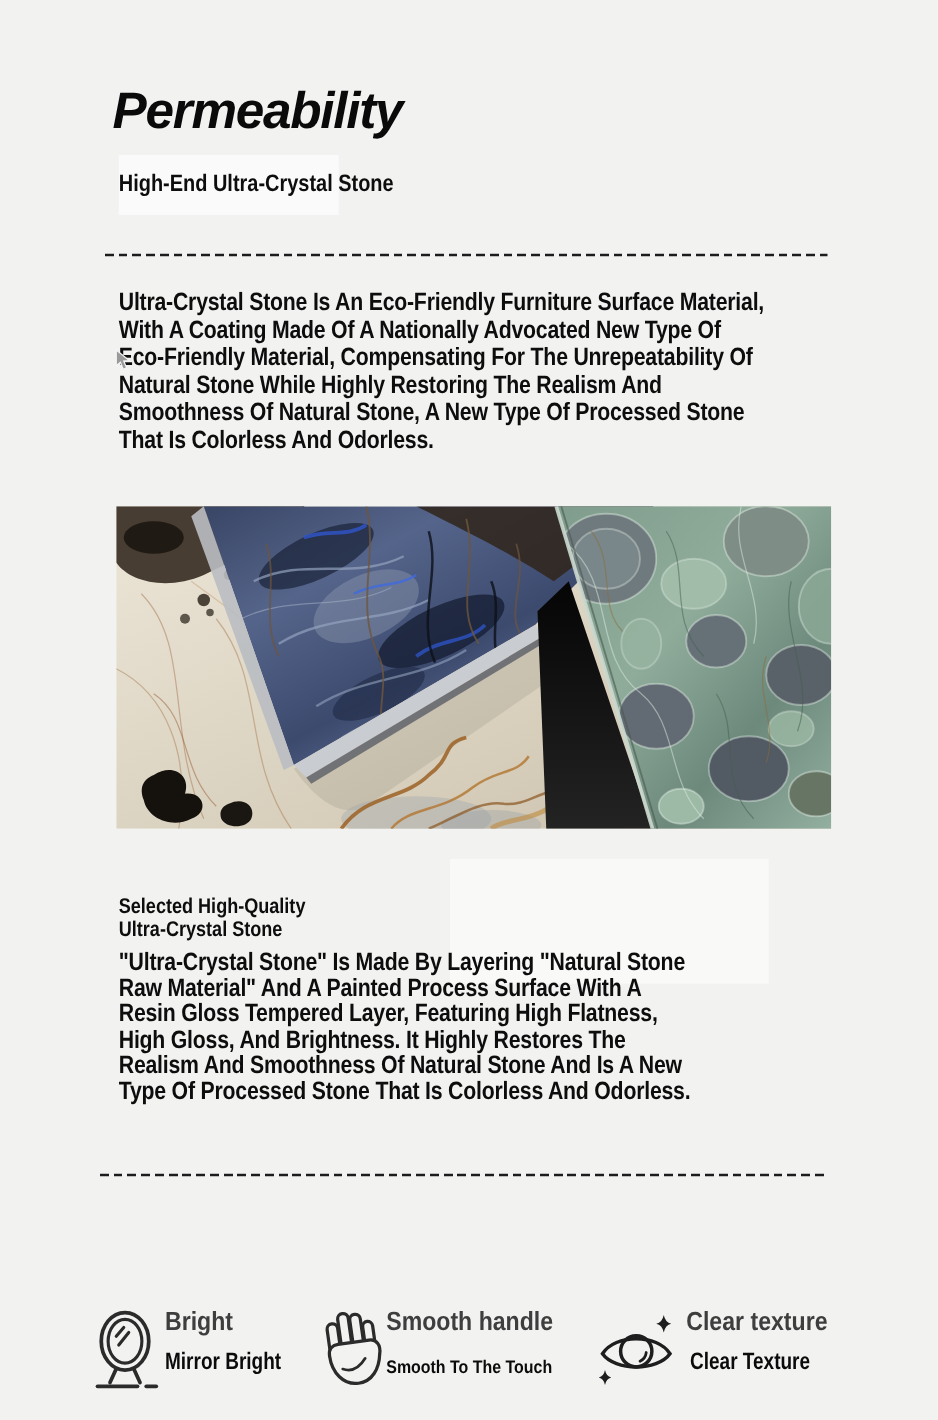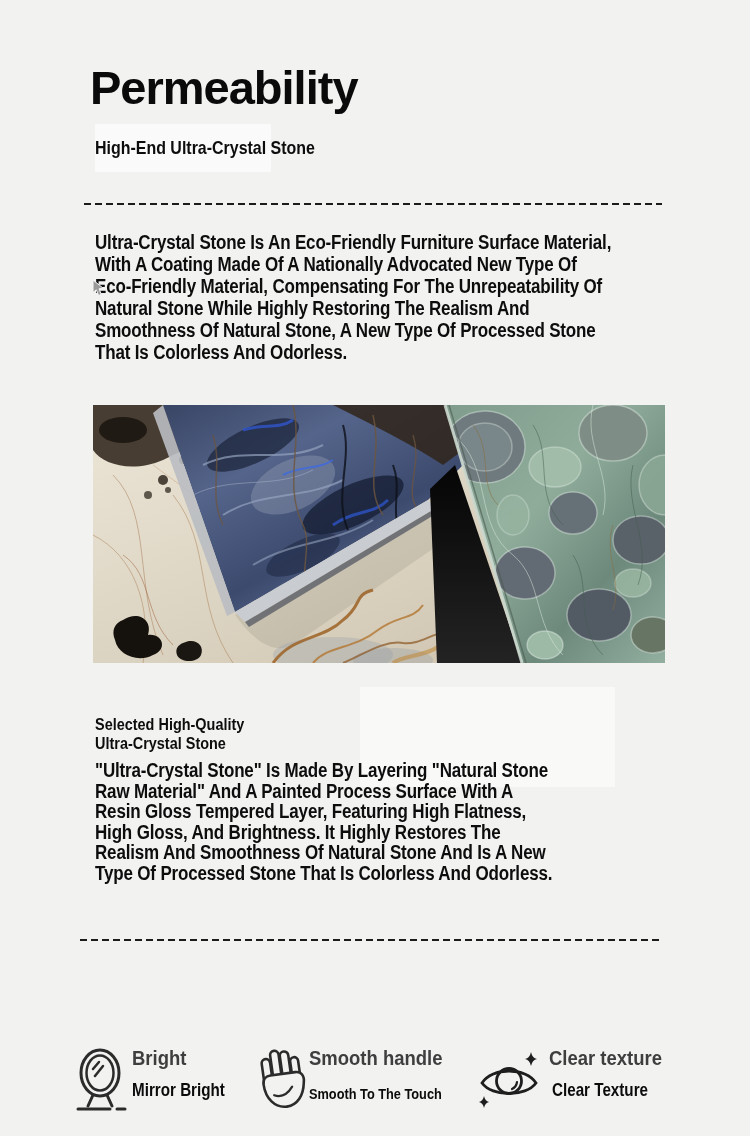--- a/index.html
+++ b/index.html
@@ -1,20 +1,20 @@
 <!DOCTYPE html>
 <html><head>
 <meta charset="utf-8">
 <style>
   html,body{margin:0;padding:0;}
   body{width:750px;height:1136px;position:relative;overflow:hidden;
        background:#f2f3f1;font-family:"Liberation Sans","DejaVu Sans",sans-serif;}
   .abs{position:absolute;}
   .txt{font-weight:700;color:#0d0d0d;white-space:pre-line;transform-origin:0 0;}
-  .page-title{left:90px;top:62px;font-size:47px;line-height:52px;letter-spacing:-1px;color:#0a0a0a;}
+  .page-title{left:90px;top:62px;font-size:41px;line-height:52px;letter-spacing:-1px;color:#0a0a0a;font-style:italic;}
   .hl-box{background:rgba(255,255,255,0.55);}
   .subtitle{left:95px;top:137px;font-size:19px;line-height:22px;transform:scaleX(0.84);}
   .divider{height:0;border:none;background:repeating-linear-gradient(to right,#1c1c1c 0 7px,transparent 7px 11px);height:2px;}
   .divider1{left:84px;top:203px;width:578px;}
   .divider2{left:80px;top:939px;width:581px;}
   .para1{left:95px;top:231px;width:700px;font-size:20px;line-height:22px;letter-spacing:-0.2px;transform:scaleX(0.85);}
   .para2{left:95px;top:760px;width:680px;font-size:20px;line-height:20.6px;letter-spacing:-0.2px;transform:scaleX(0.85);}
   .sel-heading{left:95px;top:716px;font-size:17px;line-height:18.5px;transform:scaleX(0.85);}
   .hero{left:93px;top:405px;width:572px;height:258px;}
   .hero svg{display:block;}

